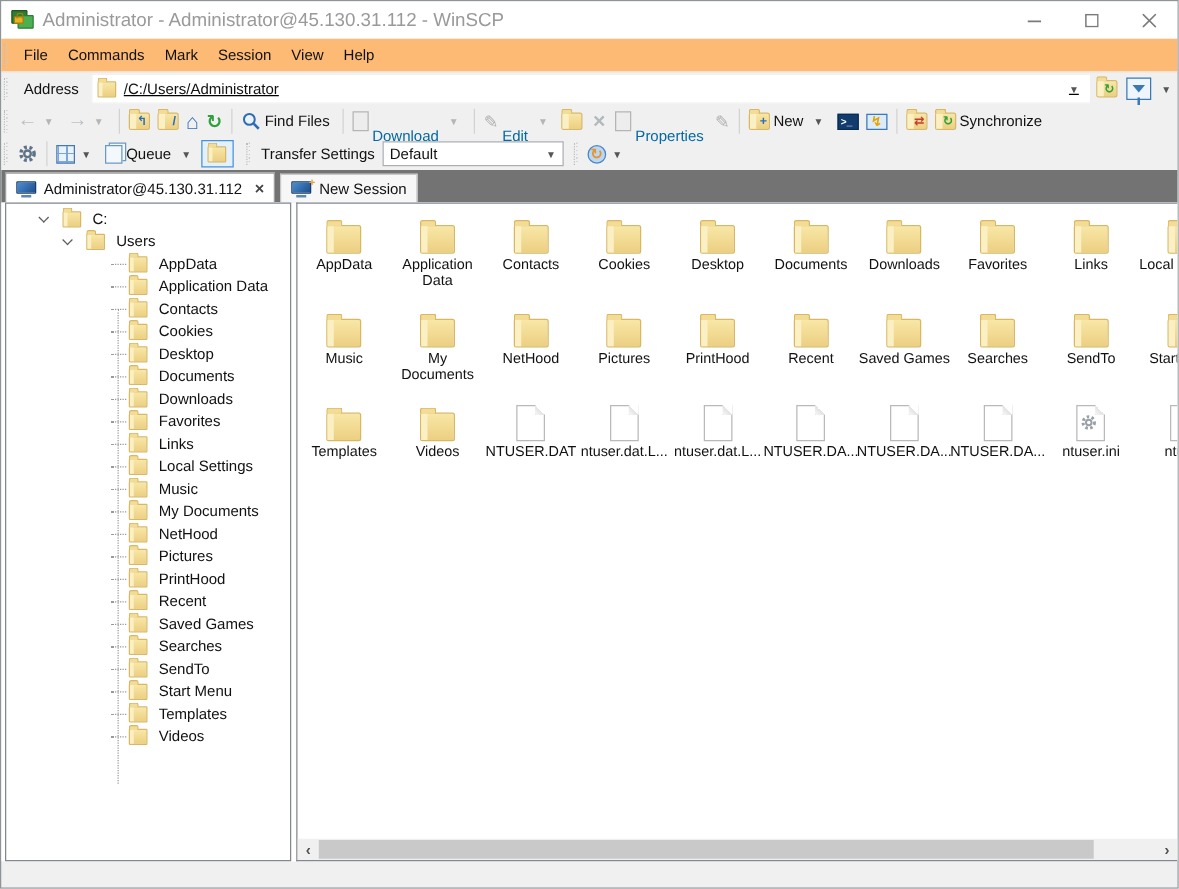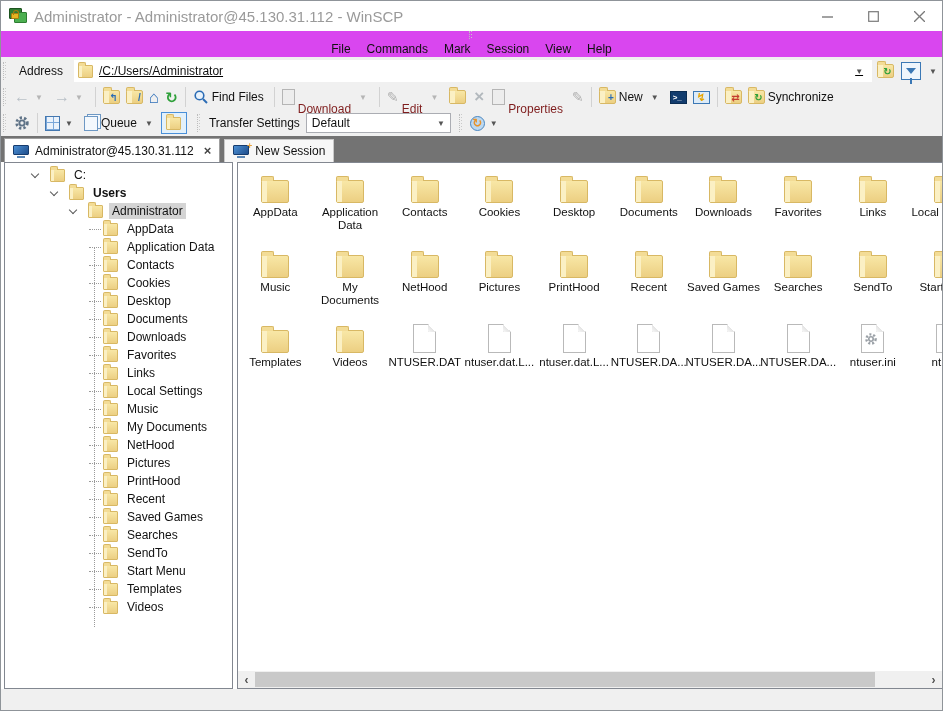--- a/index.html
+++ b/index.html
@@ -12,42 +12,42 @@
   .appicon .scr{position:absolute;left:0;top:0;width:13px;height:11px;background:#2f7d32;border:1px solid #1d541f;border-radius:1px;}
   .appicon .scr2{position:absolute;left:5px;top:4px;width:13px;height:11px;background:#4caf50;border:1px solid #2e7d32;border-radius:1px;}
   .appicon .lk{position:absolute;left:2px;top:5px;width:8px;height:6px;background:#e6b422;border:1px solid #a87d10;border-radius:1px;}
   .appicon .lk::before{content:"";position:absolute;top:-4px;left:1px;width:4px;height:4px;border:1.5px solid #a87d10;border-bottom:none;border-radius:3px 3px 0 0;}
   .title-text{font-size:15px;color:#9a9a9a;}
   .wincontrols{margin-left:auto;display:flex;height:100%;}
   .wbtn{width:46px;height:100%;display:flex;align-items:center;justify-content:center;color:#7a7a7a;font-size:13px;}
   .wbtn svg{display:block;}
 
   
-  .menubar{height:27px;background:#d946ef;display:flex;align-items:center;border-bottom:1px solid #f0f0f0;flex-direction:column;}
+  .menubar{height:27px;background:#fdba74;display:flex;align-items:center;border-bottom:1px solid #f0f0f0;}
   .grip{width:5px;height:18px;margin:0 3px 0 2px;background:repeating-linear-gradient(180deg,#c9c9c9 0 1px,transparent 1px 3px);background-size:1px 100%;background-position:1px 0;background-repeat:no-repeat;border-left:1px dotted #bdbdbd;}
   .menu-item{font-size:12px;color:#111;padding:4px 8px;}
 
   
   .addressbar{height:26px;background:#f0f0f0;display:flex;align-items:center;}
   .addr-label{font-size:12px;color:#111;margin:0 10px 0 8px;}
   .addr-field{flex:1;height:24px;background:#fff;display:flex;align-items:center;padding:0 4px;border:1px solid #f0f0f0;border-right:none;text-decoration:underline;}
   .addr-text{font-size:12px;color:#111;margin-left:6px;flex:1;}
   .dd{font-size:8px;color:#555;padding:0 5px;}
   .dd.dis{color:#b5b5b5;}
   .abtn{display:flex;align-items:center;justify-content:center;width:24px;height:22px;margin:0 1px;}
   .filterbox{width:20px;height:18px;border:1px solid #3b78b5;background:#eef5fc;display:flex;align-items:center;justify-content:center;}
   .funnel{width:0;height:0;border-left:5px solid transparent;border-right:5px solid transparent;border-top:6px solid #3b78b5;position:relative;}
   .funnel::after{content:"";position:absolute;left:-1px;top:-1px;width:2px;height:6px;background:#3b78b5;top:4px;}
 
   
   .toolbar{height:26px;background:#f0f0f0;display:flex;align-items:center;}
   .sep{width:1px;height:20px;background:#d2d2d2;margin:0 4px;}
   .tbtn{display:flex;align-items:center;height:24px;padding:0 3px;border-radius:2px;}
   .tbtn .lbl{font-size:12px;color:#111;margin:0 3px;}
-  .tbtn.dis .lbl{color:#7f1d1d;margin-top:24px;}
+  .tbtn.dis .lbl{color:#0369a1;margin-top:24px;}
   .nav-arrow{font-size:16px;font-weight:bold;color:#b9c0c7;line-height:16px;}
   
   .fld{position:relative;display:inline-block;width:28px;height:23px;background:linear-gradient(180deg,#f8e7a6 0%,#eccf82 100%);border:1px solid #d8b864;border-radius:2px;}
   .fld::before{content:"";position:absolute;top:-5px;left:-1px;width:11px;height:4px;background:#f3dc96;border:1px solid #d8b864;border-bottom:none;border-radius:2px 2px 0 0;}
   .fld::after{content:"";position:absolute;left:0;top:0;bottom:0;width:5px;background:#fbf0c4;}
   .fld.s{width:15px;height:13px;border-radius:1px;}
   .fld.s::before{width:6px;height:3px;top:-4px;}
   .fld.s::after{width:3px;}
   .fld.t{width:17px;height:14px;}
   .fld.t::before{width:7px;height:3px;top:-4px;}
@@ -329,31 +329,25 @@
 
   <div class="content">
     <div class="tree-panel">
       <div class="tree" id="tree">
           <div class="trow" style="padding-left: 27px;">
             <span class="chev"></span>
             <span style="width: 6px;"></span>
             <span class="fld s"></span>
             <span class="tlabel">C:</span>
           </div>
-          <div class="trow" style="padding-left: 46px; font-weight: bold;">
+          <div class="trow" style="padding-left: 46px;">
             <span class="chev"></span>
             <span style="width: 6px;"></span>
             <span class="fld s"></span>
             <span class="tlabel">Users</span>
-          </div>
-          <div class="trow selected" style="padding-left: 65px;">
-            <span class="chev"></span>
-            <span style="width: 6px;"></span>
-            <span class="fld s"></span>
-            <span class="tlabel">Administrator</span>
           </div>
           <div class="trow" style="padding-left: 84px;">
             <span class="dotline"></span>
             <span class="fld s"></span>
             <span class="tlabel">AppData</span>
           </div>
           <div class="trow" style="padding-left: 84px;">
             <span class="dotline"></span>
             <span class="fld s"></span>
             <span class="tlabel">Application Data</span>

